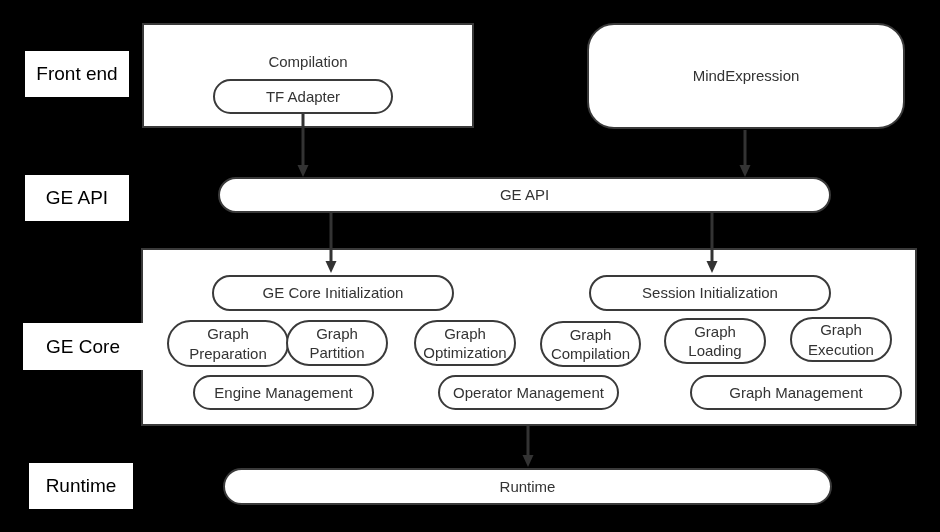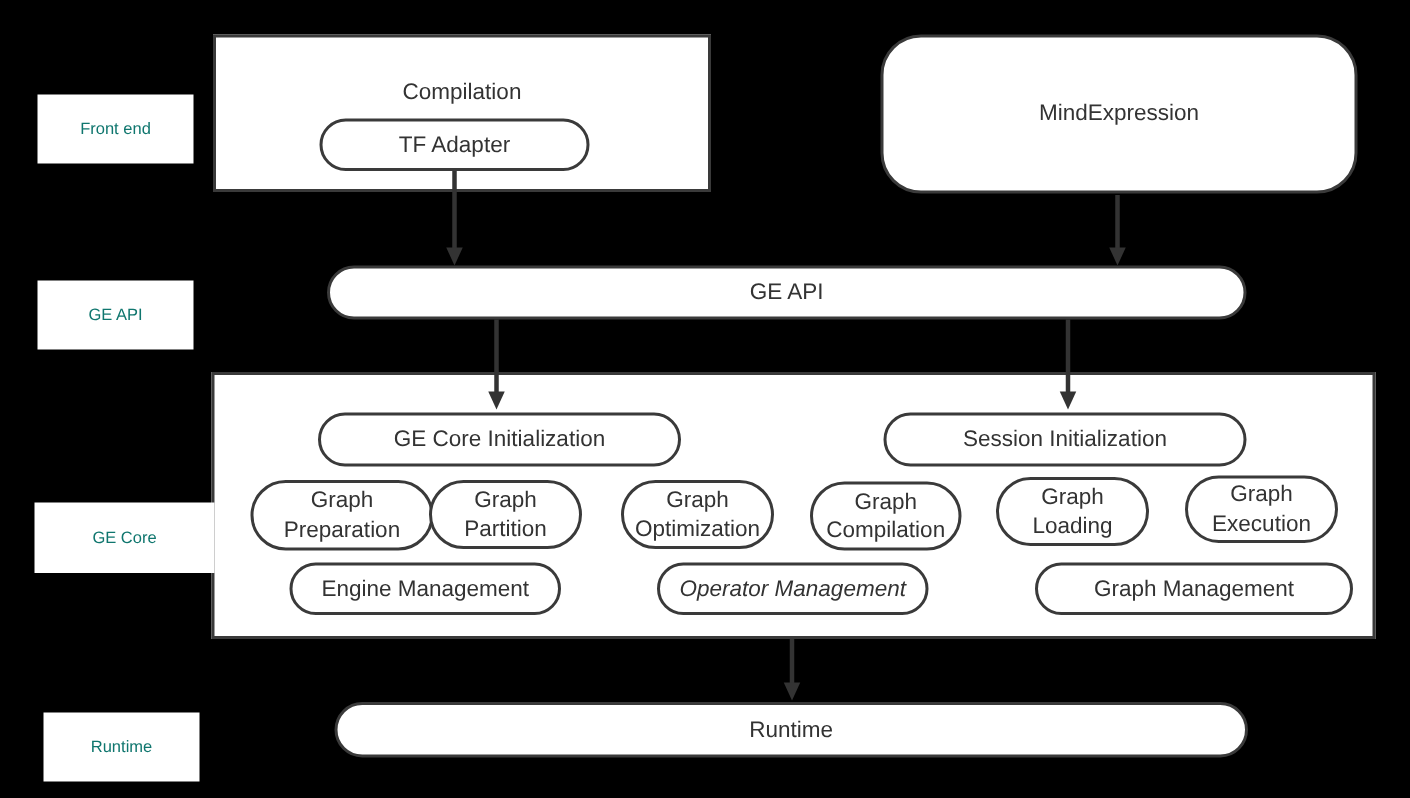--- a/index.html
+++ b/index.html
@@ -15,24 +15,23 @@
     font-family: "Liberation Sans", sans-serif;
     color: #333333;
     overflow: hidden;
   }
   .side-label {
     position: absolute;
     background: #ffffff;
     display: flex;
     align-items: center;
     justify-content: center;
-    font-size: 11px;
-    color: #0f766e;
+    font-size: 19px;
+    color: #000000;
     z-index: 2;
-    margin-top: 12px;
   }
   .box {
     position: absolute;
     background: #ffffff;
     border: 2px solid #3a3a3a;
     box-sizing: border-box;
     z-index: 1;
   }
   .center {
     display: flex;
@@ -74,21 +73,21 @@
   #box-sessioninit  { left: 446px; top: 25px; width: 242px; height: 36px; }
 
   #box-gprep { left: 24px;  top: 70px; width: 122px; height: 47px; align-items: center; }
   #box-gpart { left: 143px; top: 70px; width: 102px; height: 46px; }
   #box-gopt  { left: 271px; top: 70px; width: 102px; height: 46px; }
   #box-gcomp { left: 397px; top: 71px; width: 101px; height: 46px; }
   #box-gload { left: 521px; top: 68px; width: 102px; height: 46px; }
   #box-gexec { left: 647px; top: 67px; width: 102px; height: 45px; }
 
   #box-engmgmt  { left: 50px;  top: 125px; width: 181px; height: 35px; }
-  #box-opmgmt   { left: 295px; top: 125px; width: 181px; height: 35px; font-style: italic; }
+  #box-opmgmt   { left: 295px; top: 125px; width: 181px; height: 35px; }
   #box-graphmgmt{ left: 547px; top: 125px; width: 212px; height: 35px; }
 
   
   #bar-runtime { left: 223px; top: 468px; width: 609px; height: 37px; }
 
   
   .arrows {
     position: absolute;
     left: 0; top: 0;
     width: 940px;

